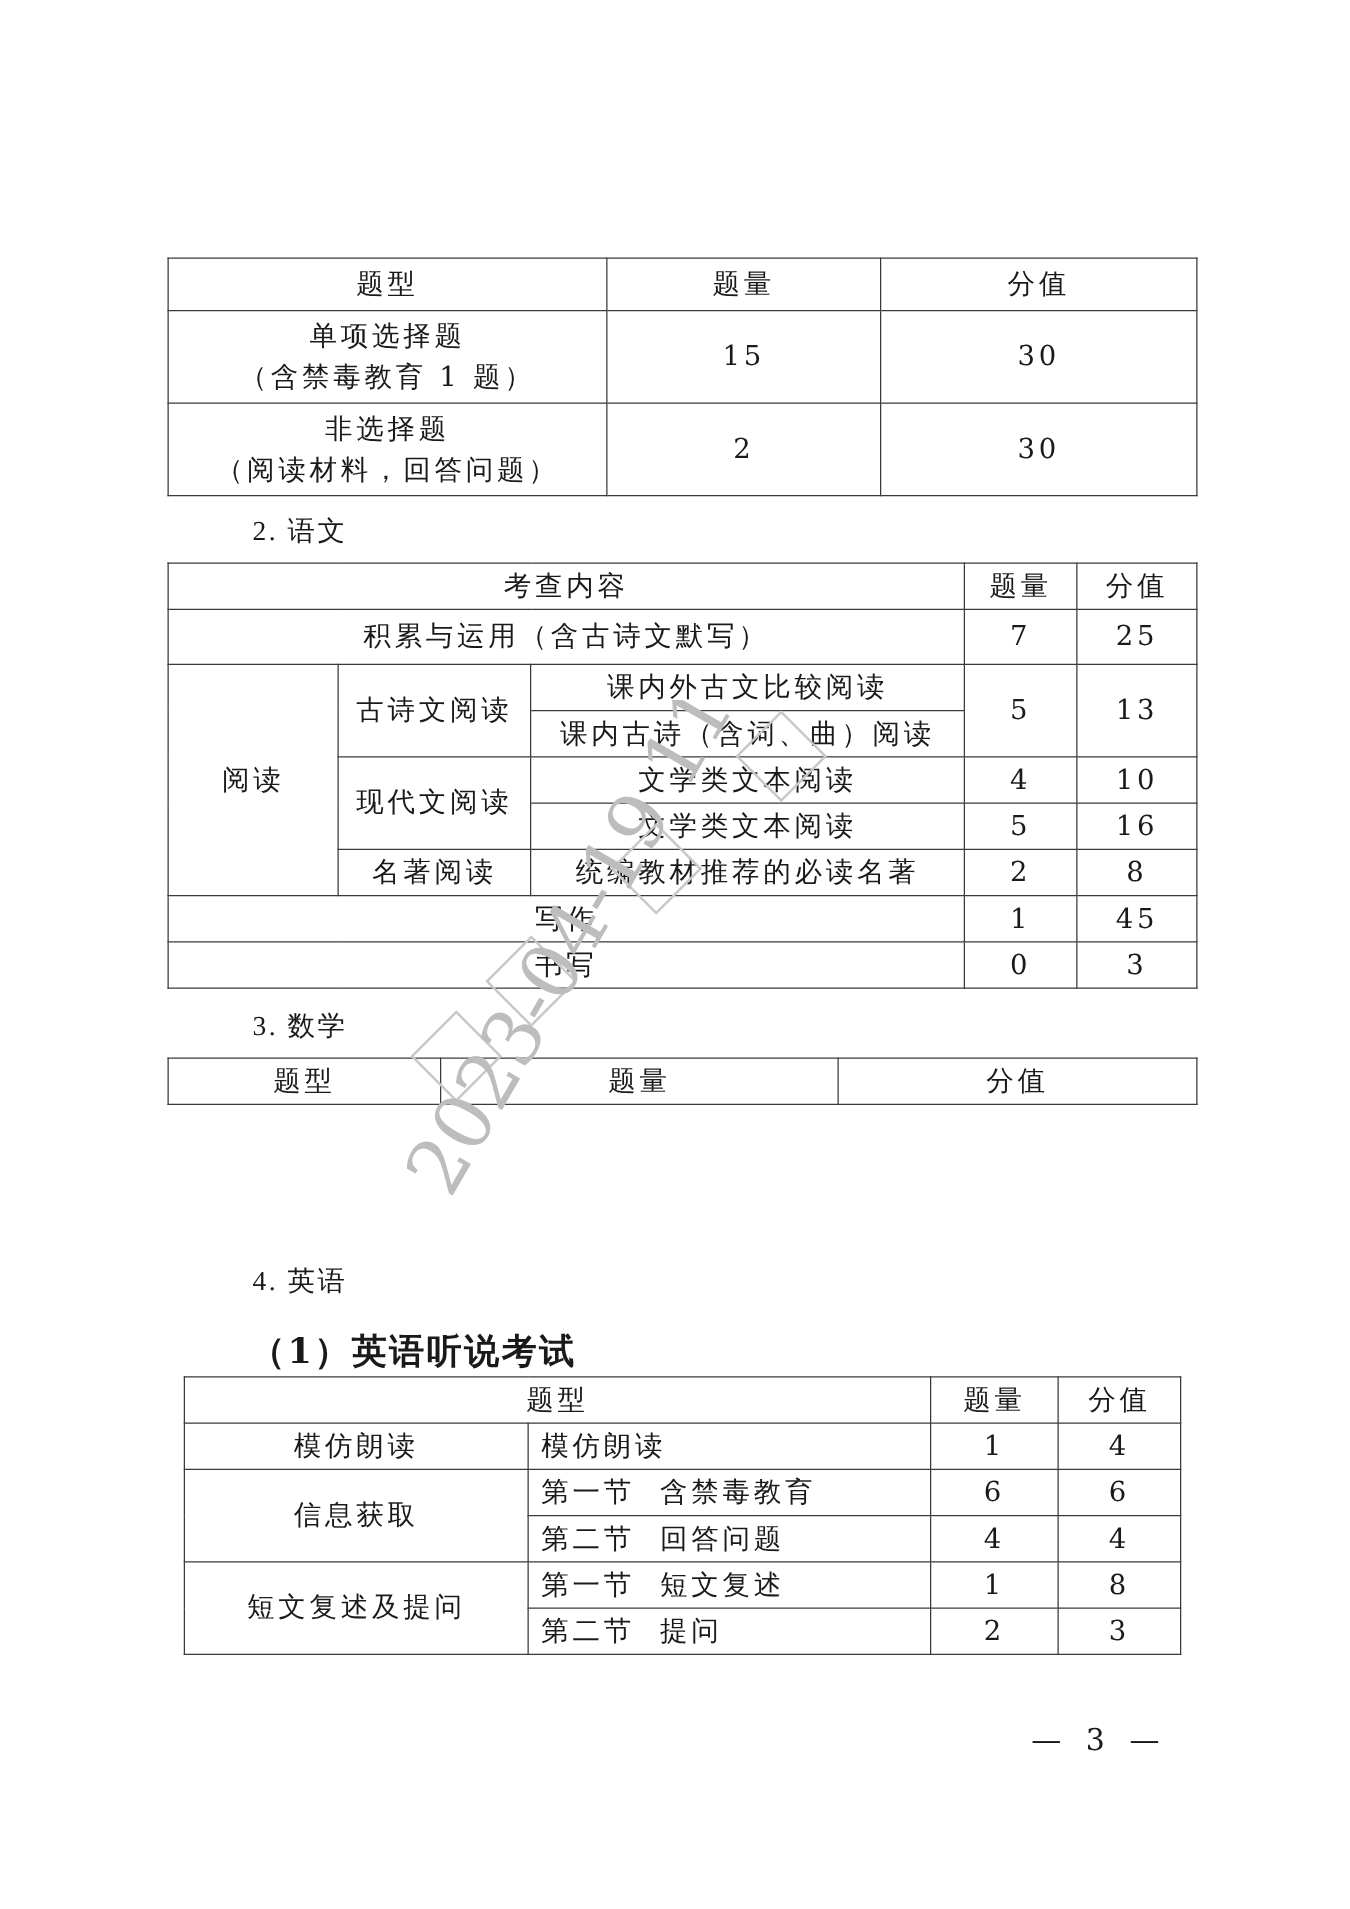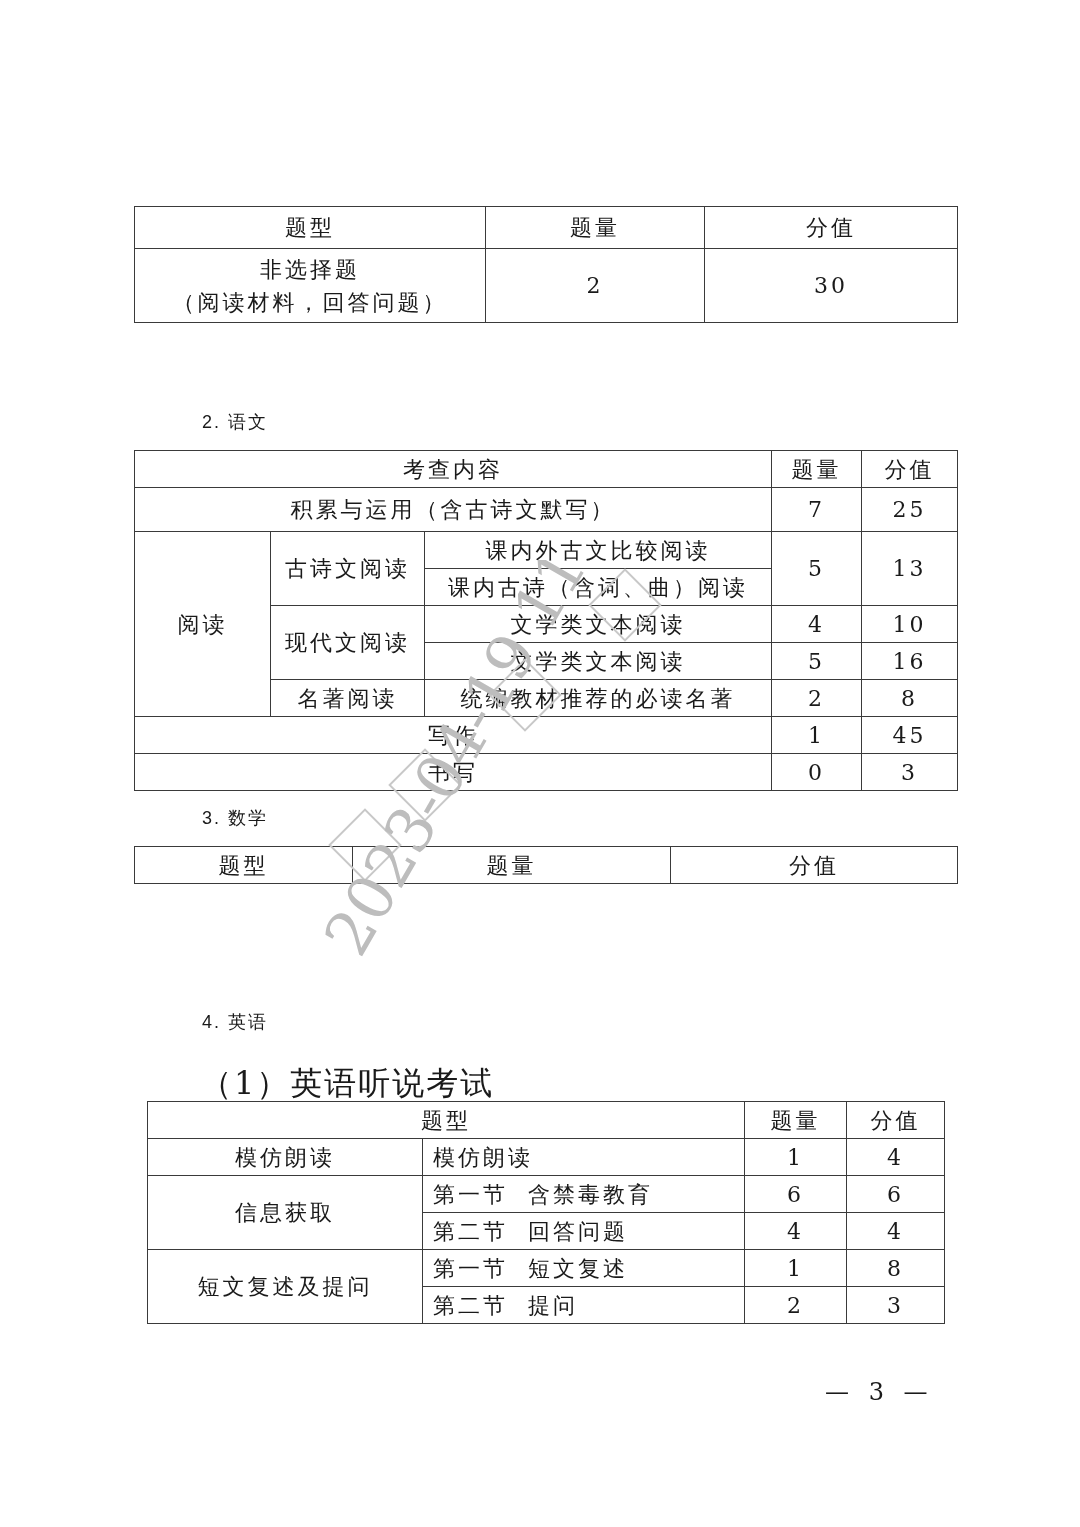--- a/index.html
+++ b/index.html
@@ -2,39 +2,47 @@
 <html><head>
 <meta charset="utf-8">
 <style>
   html, body { margin:0; padding:0; background:#fff; }
   body { width:1080px; height:1527px; position:relative; overflow:hidden;
          font-family:"DejaVu Serif","Liberation Serif",serif; color:#1a1a1a; }
   table { border-collapse:collapse; position:absolute; table-layout:fixed; }
   td { border:1.5px solid #3a3a3a; text-align:center; vertical-align:middle;
        font-size:22px; letter-spacing:3px; padding:0; line-height:1.5; }
   td.left { text-align:left; padding-left:10px; }
-  .heading { position:absolute; font-size:18px; letter-spacing:2px; font-family:Liberation Sans, sans-serif; }
-  .sub { position:absolute; font-size:32px; letter-spacing:2px; }
+  .heading { position:absolute; font-size:22px; letter-spacing:2px; font-family:Liberation Serif, serif; }
+  .sub { position:absolute; font-size:28px; letter-spacing:2px;font-weight:bold; }
   .page-num { position:absolute; left:825px; top:1378px; font-size:24px; letter-spacing:6px; }
   .watermark { position:absolute; left:300px; top:560px; width:520px; height:420px; pointer-events:none; }
 </style>
 </head>
 <body>
 
 <table style="left:134px; top:206px; width:823px;">
   <colgroup>
       <col style="width:351px">
       <col style="width:219px">
       <col style="width:253px">
     </colgroup>
   <tbody>
       <tr style="height:42px">
     <td>题型</td>
     <td>题量</td>
     <td>分值</td>
+  </tr>
+  <tr style="height:74px">
+    <td>
+          <div>单项选择题</div>
+          <div>（含禁毒教育 1 题）</div>
+        </td>
+    <td>15</td>
+    <td>30</td>
   </tr>
   <tr style="height:74px">
     <td>
           <div>非选择题</div>
           <div>（阅读材料，回答问题）</div>
         </td>
     <td>2</td>
     <td>30</td>
   </tr>
 </tbody>

